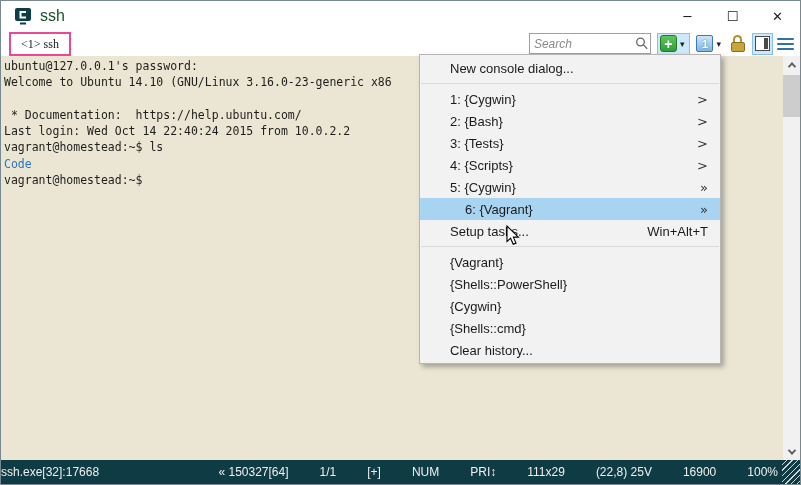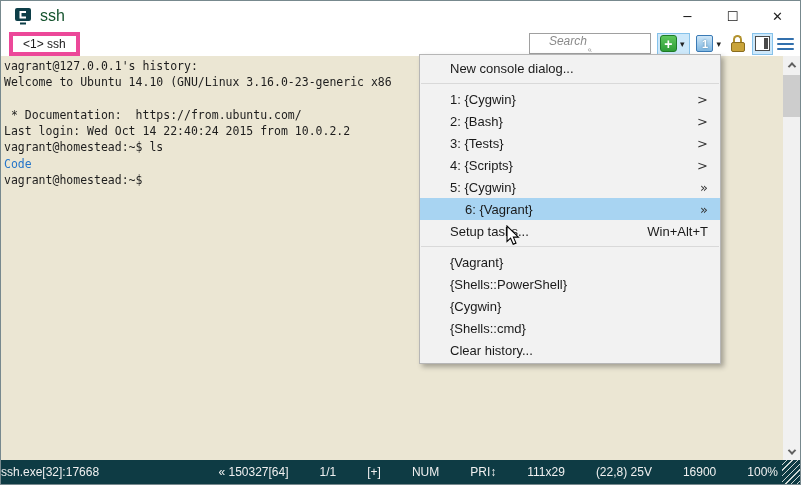--- a/index.html
+++ b/index.html
@@ -14,25 +14,25 @@
     border:1px solid #77898e;display:flex;flex-direction:column;overflow:hidden;}
   
   .titlebar{height:30px;display:flex;align-items:center;padding-left:13px;flex:0 0 auto;background:#fff;}
   .app-icon{width:18px;height:18px;margin-right:8px;flex:0 0 auto;}
   .title-text{font-size:16px;color:#14532d;text-align:right;}
   .titlebar-spacer{flex:1;}
   .win-btn{width:45px;height:30px;display:flex;align-items:center;justify-content:center;
     font-size:13px;color:#222;cursor:default;background:#fff;border:none;font-family:"DejaVu Sans",sans-serif;}
   
   .toolbar{height:25px;display:flex;align-items:center;padding:0 6px 0 8px;flex:0 0 auto;background:#fff;}
-  .tab{border:4px solid #ec4899;background:#fff;height:24px;display:flex;align-items:center;
-    padding:0 10px;font-size:12px;color:#1a1a1a;margin-top:1px;}
+  .tab{border:2px solid #ec4899;background:#fff;height:24px;display:flex;align-items:center;
+    padding:0 10px;font-size:12px;color:#1a1a1a;margin-top:1px;font-family:Liberation Serif, serif;}
   .toolbar-spacer{flex:1;}
   .searchbox{width:122px;height:21px;border:1px solid #a0a0a0;background:#fff;display:flex;
-    align-items:center;margin-right:6px;flex-direction:column;}
+    align-items:center;margin-right:6px;}
   .searchbox input{flex:1;border:none;outline:none;font-style:italic;font-size:12px;color:#444;
     padding:0 2px 0 4px;width:90px;font-family:"Liberation Sans",sans-serif;background:transparent;}
   .searchbox input::placeholder{color:#8a8a8a;font-style:italic;}
   .tool-group{display:flex;align-items:center;height:22px;padding:0 2px;border:1px solid transparent;}
   .tool-group.hl{background:var(--accent-hl-bg);border:1px solid var(--accent-hl-border);}
   .plus-btn{width:17px;height:17px;border:1px solid #1e7c28;border-radius:3px;
     background:linear-gradient(#5ec75e,#2f9e38);color:#fff;font-size:14px;font-weight:bold;
     display:flex;align-items:center;justify-content:center;line-height:1;}
   .dd-arrow{font-size:9px;color:#222;padding:0 3px;}
   .num-btn{width:17px;height:17px;border:1px solid #3a7ab5;border-radius:2px;
@@ -138,24 +138,24 @@
     </div>
     <div class="hamburger">
       <span></span>
       <span></span>
       <span></span>
     </div>
   </div>
 
   <div class="main">
     <div class="terminal" id="terminal-lines">
-        <div class="term-line">vagrant@127.0.0.1's history:</div>
+        <div class="term-line">ubuntu@127.0.0.1's password:</div>
         <div class="term-line">Welcome to Ubuntu 14.10 (GNU/Linux 3.16.0-23-generic x86</div>
         <div class="term-line"> </div>
-        <div class="term-line"> * Documentation:  https://from.ubuntu.com/</div>
+        <div class="term-line"> * Documentation:  https://help.ubuntu.com/</div>
         <div class="term-line">Last login: Wed Oct 14 22:40:24 2015 from 10.0.2.2</div>
         <div class="term-line">vagrant@homestead:~$ ls</div>
         <div class="term-line blue">Code</div>
         <div class="term-line">vagrant@homestead:~$</div>
       </div>
     <div class="scrollbar">
       <div class="sb-btn">
           <div class="chev up"></div>
         </div>
       <div class="sb-track">

